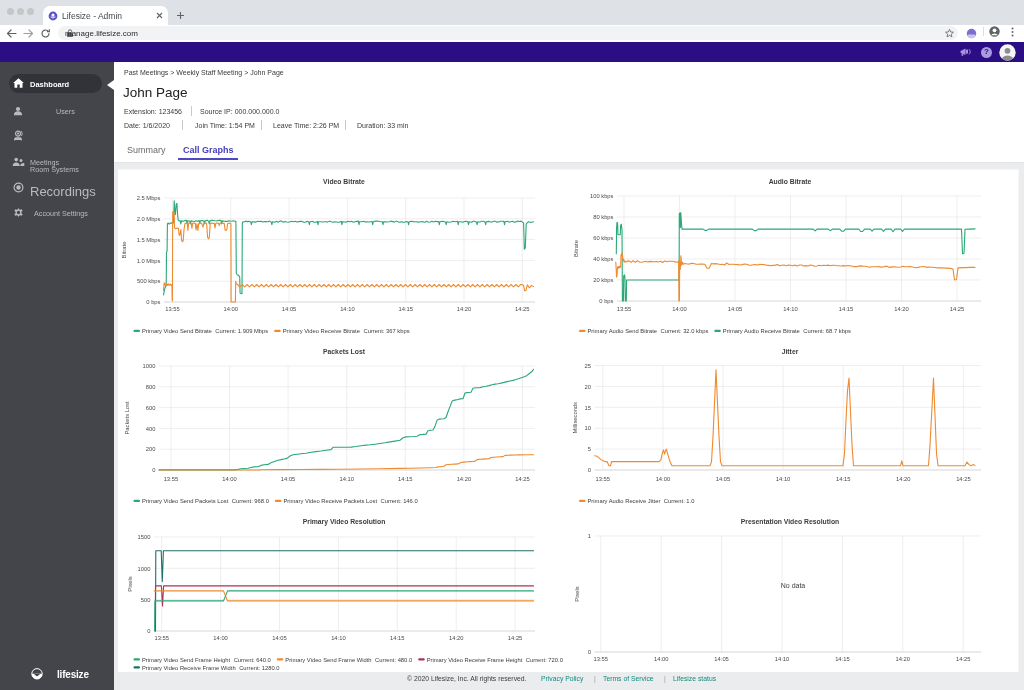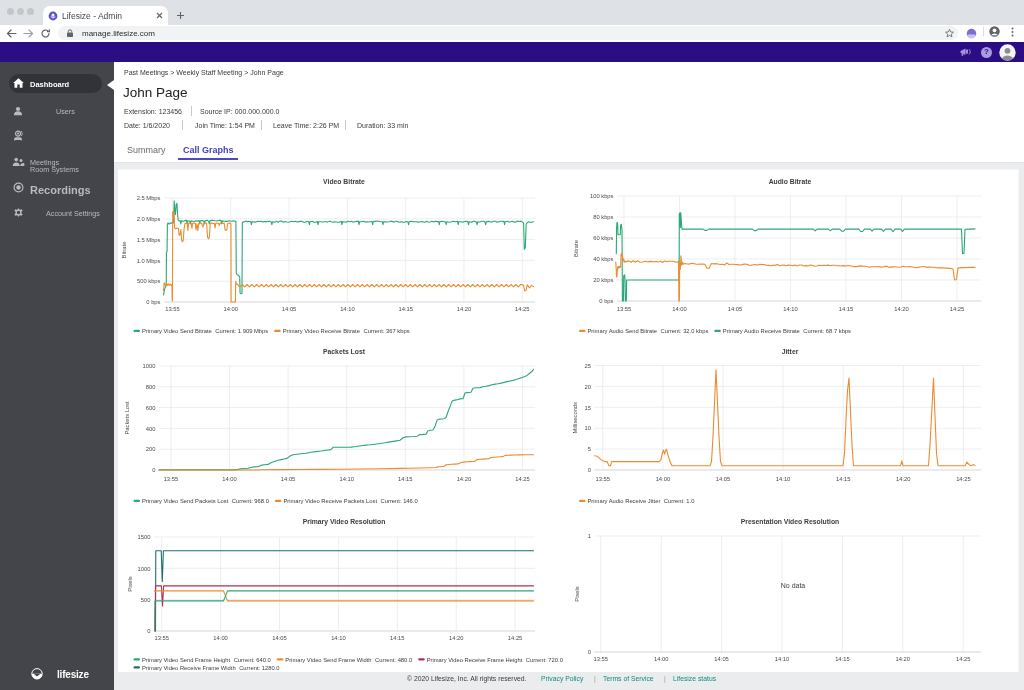--- a/index.html
+++ b/index.html
@@ -39,21 +39,21 @@
     </svg>
 <svg class="abs" style="left:40px;top:28px;" width="11" height="11" viewBox="0 0 11 11">
       <path d="M9 5.5 A3.5 3.5 0 1 1 7.6 2.7" stroke="#5f6368" stroke-width="1.2" fill="none" stroke-linecap="round"></path>
       <path d="M9.3 1.2 L9.3 3.6 L6.9 3.6" stroke="#5f6368" stroke-width="1.2" fill="none"></path>
     </svg>
 <div class="abs" style="left:58px;top:26px;width:900px;height:14px;background:#f1f3f4;border-radius:7px;"></div>
 <svg class="abs" style="left:66px;top:29px;" width="8" height="9" viewBox="0 0 8 9">
       <rect x="1" y="3.5" width="6" height="4.5" rx="0.8" fill="#5f6368"></rect>
       <path d="M2.3 3.5 V2.5 A1.7 1.7 0 0 1 5.7 2.5 V3.5" stroke="#5f6368" stroke-width="1" fill="none"></path>
     </svg>
-<div class="abs" style="left:82px;top:28.5px;font-size:8px;color:#28292b;">manage.lifesize.com</div>
+<div class="abs" style="left:65px;top:28.5px;font-size:8px;color:#28292b;">manage.lifesize.com</div>
 <svg class="abs" style="left:944px;top:28px;" width="11" height="11" viewBox="0 0 24 24">
       <path d="M12 3 l2.5 5.6 6.1.6 -4.6 4.1 1.3 6 -5.3-3.1 -5.3 3.1 1.3-6 -4.6-4.1 6.1-.6z" fill="none" stroke="#5f6368" stroke-width="1.8"></path>
     </svg>
 <svg class="abs" style="left:966px;top:27.5px;" width="11" height="11" viewBox="0 0 10 10">
   <circle cx="5" cy="5" r="4.3" fill="#7b6fd0"></circle>
   <path d="M1.5 5.8 A3.5 3.5 0 0 0 8.5 5.8 Z" fill="#c9c3ee"></path>
 </svg>
 <div class="abs" style="left:983px;top:27px;width:1px;height:9px;background:#dadce0;"></div>
 <svg class="abs" style="left:989px;top:26px;" width="11" height="11" viewBox="0 0 11 11">
   <circle cx="5.5" cy="5.5" r="5.2" fill="#5f6368"></circle>
@@ -109,26 +109,26 @@
       <circle cx="9" cy="3.4" r="1.5" fill="#b9babc"></circle>
   <path d="M0.7 8.9 A3.5 3.5 0 0 1 7.7 8.9 Z" fill="#b9babc"></path>
   <path d="M8.2 8.9 A3 3 0 0 1 12.3 6.3 L12.3 8.9 Z" fill="#b9babc"></path>
 </svg>
 <div class="abs" style="left:30px;top:158px;font-size:7.2px;color:#b9babc;">Meetings</div>
 
 <svg class="abs" style="left:13px;top:182px;" width="11" height="11" viewBox="0 0 11 11">
       <circle cx="5.5" cy="5.5" r="4.4" fill="none" stroke="#b9babc" stroke-width="1.2"></circle>
       <circle cx="5.5" cy="5.5" r="2.2" fill="#b9babc"></circle>
     </svg>
-<div class="abs" style="left:30px;top:184px;font-size:11px;color:#b9babc;font-weight:bold;">Recordings</div>
+<div class="abs" style="left:30px;top:184px;font-size:13px;color:#b9babc;">Recordings</div>
 
 <svg class="abs" style="left:13px;top:207px;" width="11" height="11" viewBox="0 0 24 24">
       <path fill-rule="evenodd" d="M12 1.8 l1.2 3.2 a7.2 7.2 0 0 1 2.6 1.1 l3.2-1.3 2 3.4 -2.6 2.3 a7.4 7.4 0 0 1 0 3 l2.6 2.3 -2 3.4 -3.2-1.3 a7.2 7.2 0 0 1 -2.6 1.1 L12 22.2 l-1.2-3.2 a7.2 7.2 0 0 1 -2.6-1.1 l-3.2 1.3 -2-3.4 2.6-2.3 a7.4 7.4 0 0 1 0-3 L3 8.2 l2-3.4 3.2 1.3 a7.2 7.2 0 0 1 2.6-1.1 Z M12 8.3 a3.7 3.7 0 1 0 0 7.4 a3.7 3.7 0 0 0 0-7.4 Z" fill="#b9babc"></path>
     </svg>
-<div class="abs" style="left:46px;top:209px;font-size:7.2px;color:#b9babc;">Account Settings</div>
+<div class="abs" style="left:34px;top:209px;font-size:7.2px;color:#b9babc;">Account Settings</div>
 
 <svg class="abs" style="left:29.5px;top:666.5px;" width="14" height="14" viewBox="0 0 14 14">
   <circle cx="7" cy="6.8" r="5.2" fill="none" stroke="#ffffff" stroke-width="1"></circle>
   <path d="M1.8 6.8 A5.2 5.2 0 0 0 12.2 6.8 Z" fill="#ffffff"></path>
   <path d="M3.9 6.9 L10.1 6.9 L7 9.4 Z" fill="#43454a"></path>
 </svg>
 <div class="abs" style="left:45px;top:669px;font-size:10px;font-weight:bold;color:#ffffff;letter-spacing:-0.2px;padding-left:12px;">lifesize</div>
 
 <div class="abs" style="left:124px;top:69px;font-size:7px;color:#3a3a3a;">Past Meetings &gt; Weekly Staff Meeting &gt; John Page</div>
 <div class="abs" style="left:123px;top:85px;font-size:13.5px;color:#202124;">John Page</div>

